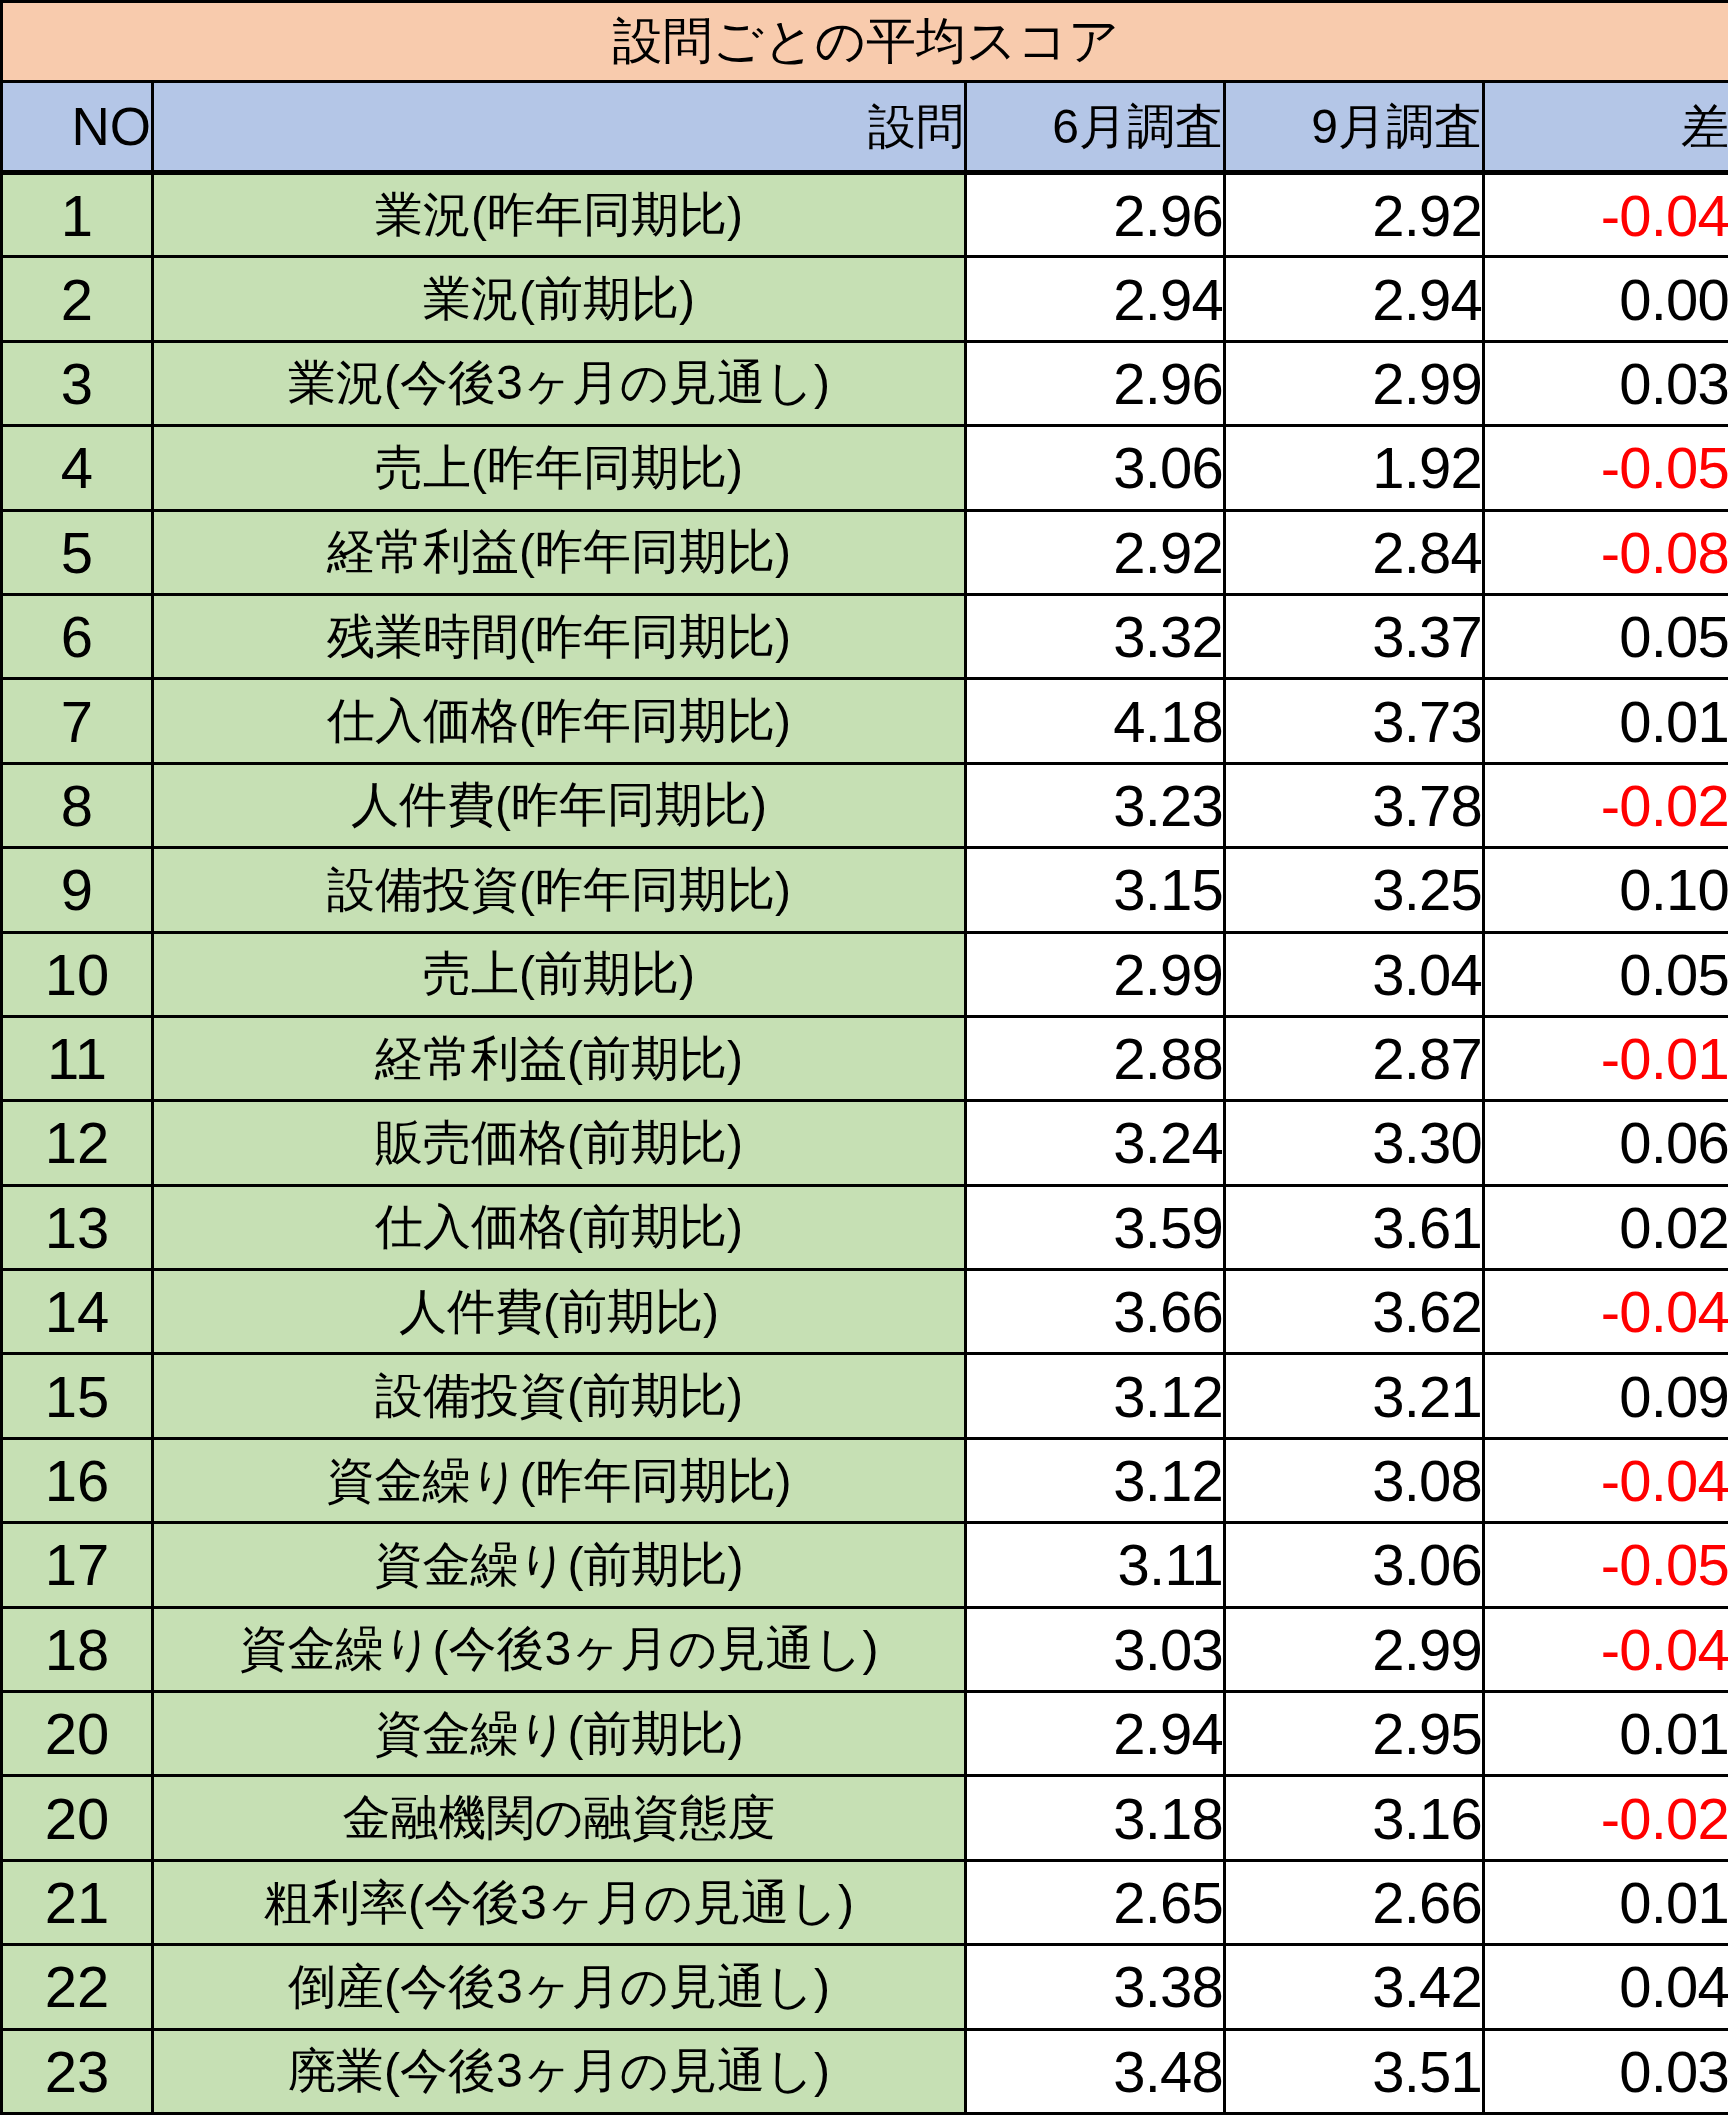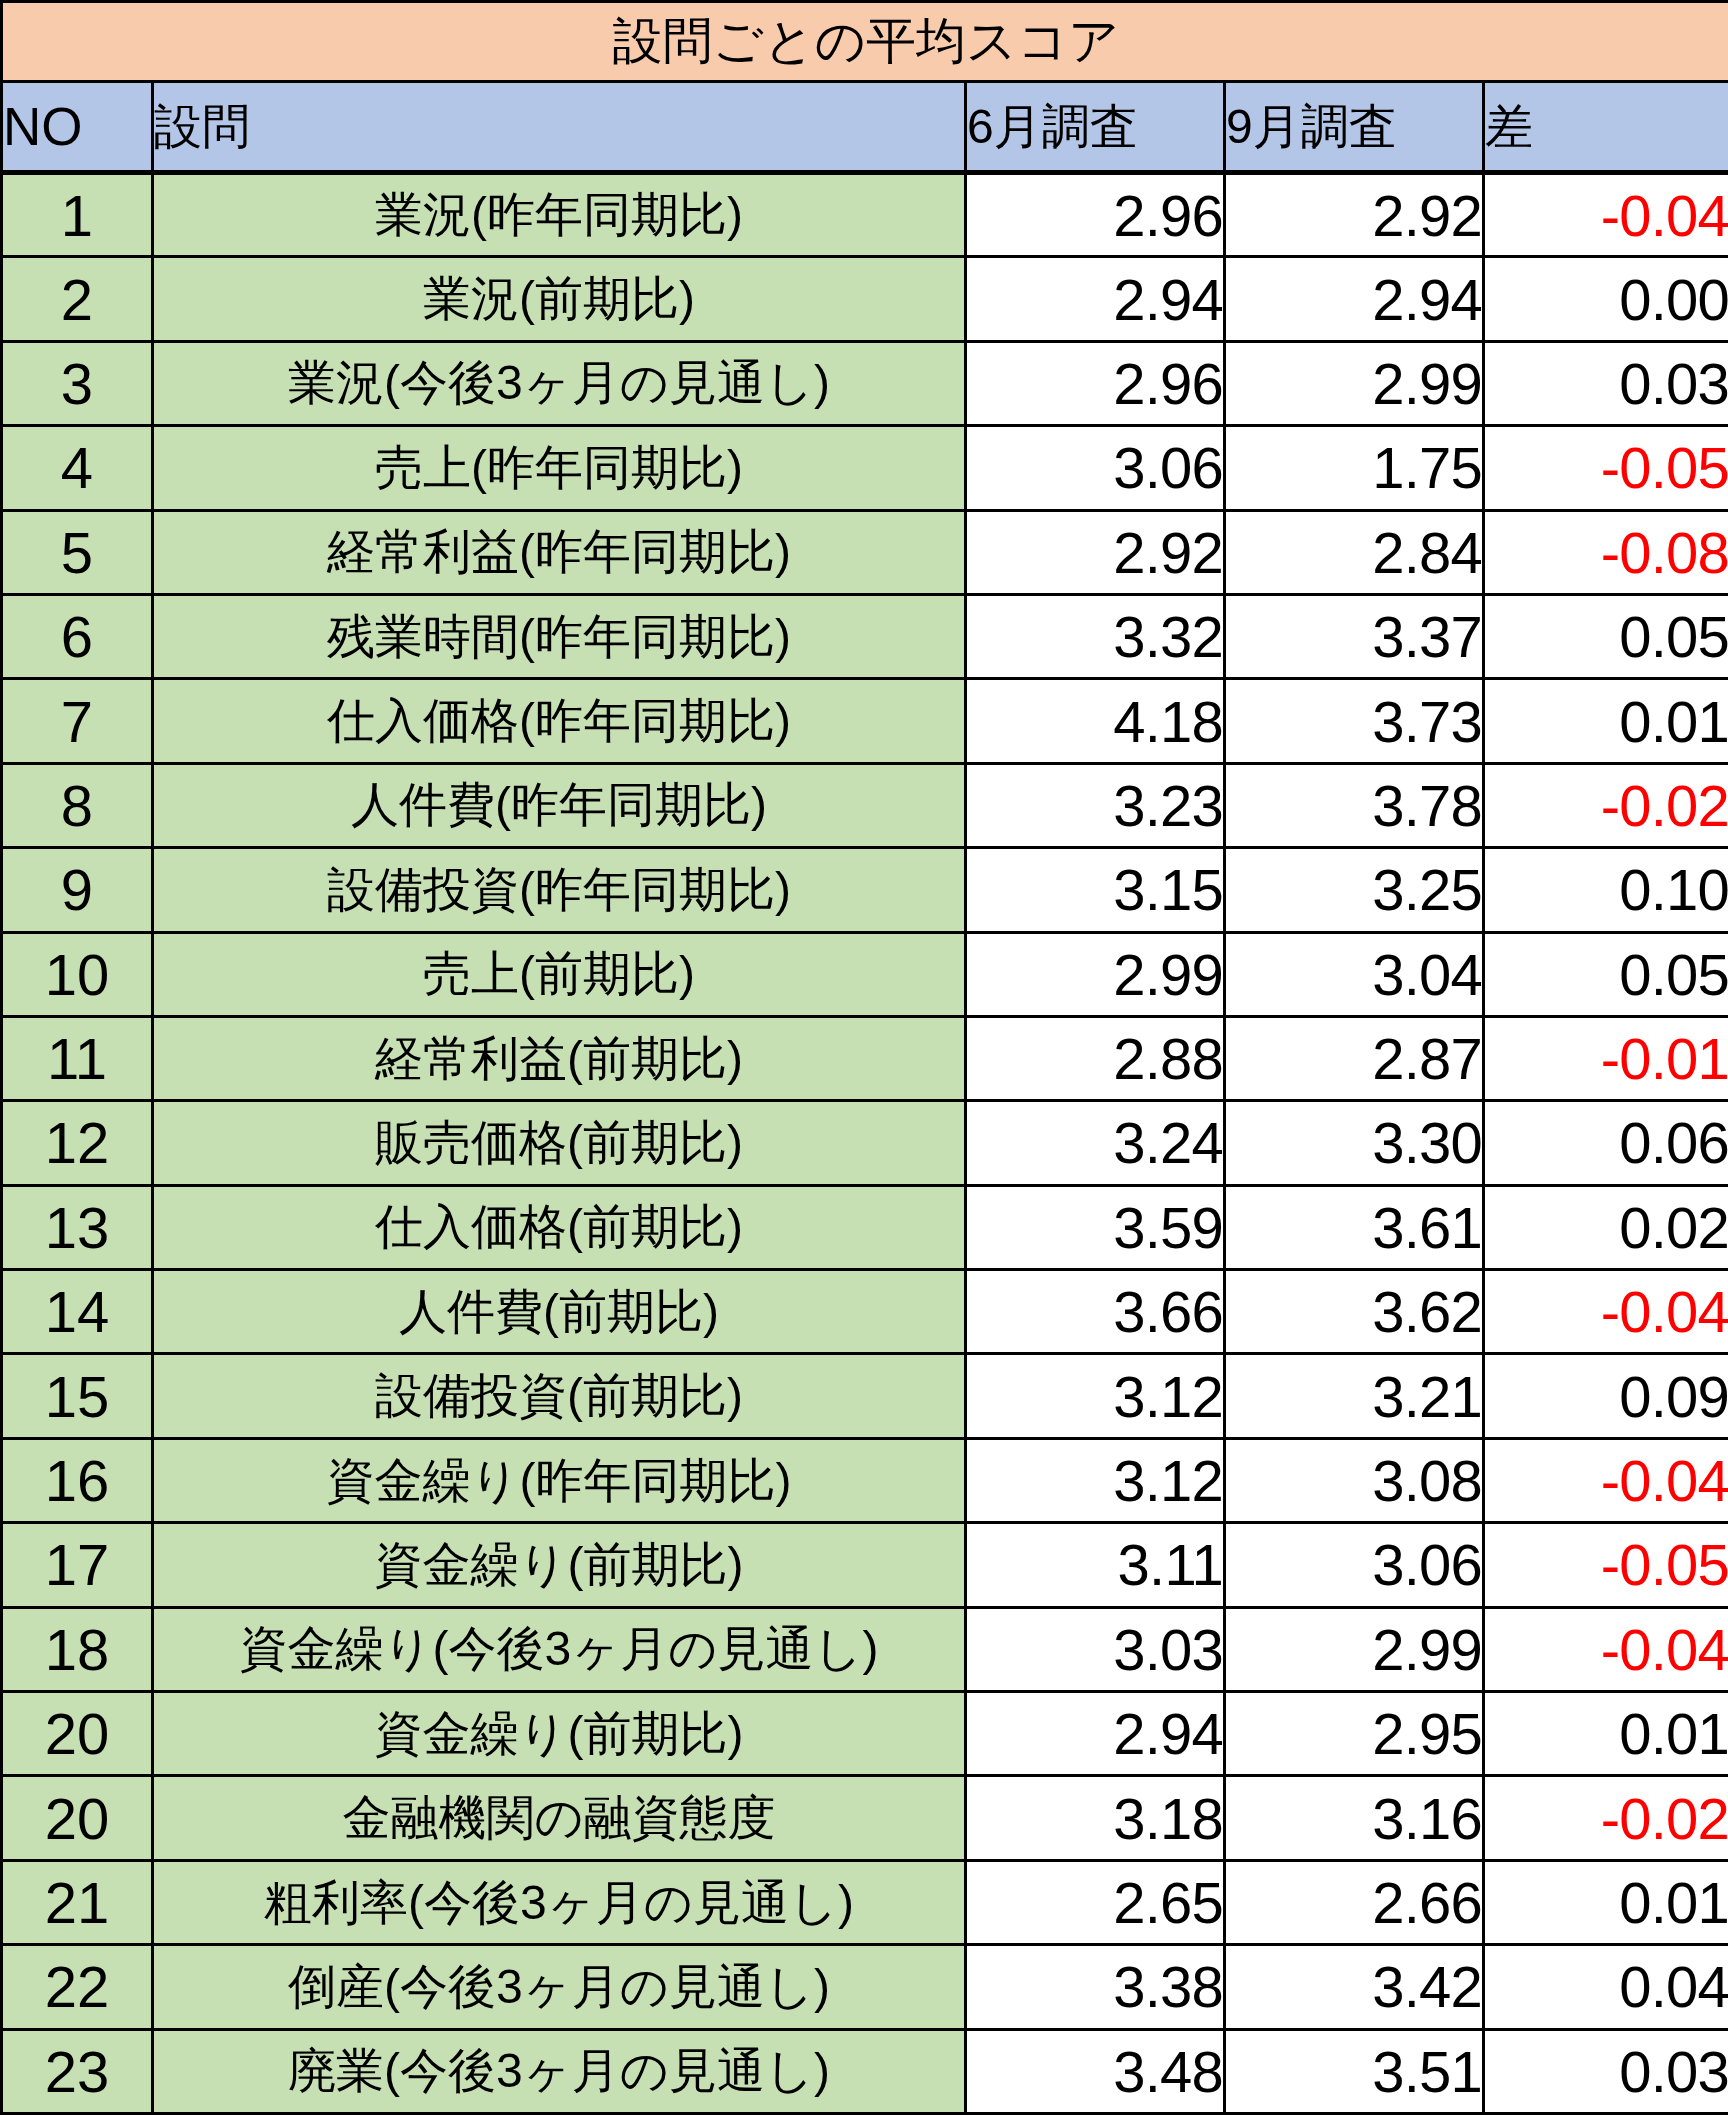--- a/index.html
+++ b/index.html
@@ -38,21 +38,21 @@
     background: var(--title-bg);
     height: 80px;
     text-align: center;
     vertical-align: middle;
     font-size: 50px;
     color: #000;
   }
   tr.header-row th {
     background: var(--header-bg);
     height: 91px;
-    text-align: left;
+    text-align: right;
     vertical-align: middle;
     font-size: 48px;
     font-weight: normal;
     color: #000;
     border-bottom-width: 5.8px;
   }
   tr.header-row th.col-no { font-size: 53px; }
   tbody tr { height: 84px; }
   tbody td { vertical-align: middle; font-size: 48px; color: #000; }
   td.no-cell {
@@ -116,21 +116,21 @@
     <td class="no-cell">3</td>
     <td class="q-cell">業況(今後3ヶ月の見通し)</td>
     <td class="num-cell">2.96</td>
     <td class="num-cell">2.99</td>
     <td class="num-cell diff">0.03</td>
   </tr>
       <tr>
     <td class="no-cell">4</td>
     <td class="q-cell">売上(昨年同期比)</td>
     <td class="num-cell">3.06</td>
-    <td class="num-cell">1.75</td>
+    <td class="num-cell">1.92</td>
     <td class="num-cell diff neg">-0.05</td>
   </tr>
       <tr>
     <td class="no-cell">5</td>
     <td class="q-cell">経常利益(昨年同期比)</td>
     <td class="num-cell">2.92</td>
     <td class="num-cell">2.84</td>
     <td class="num-cell diff neg">-0.08</td>
   </tr>
       <tr>

